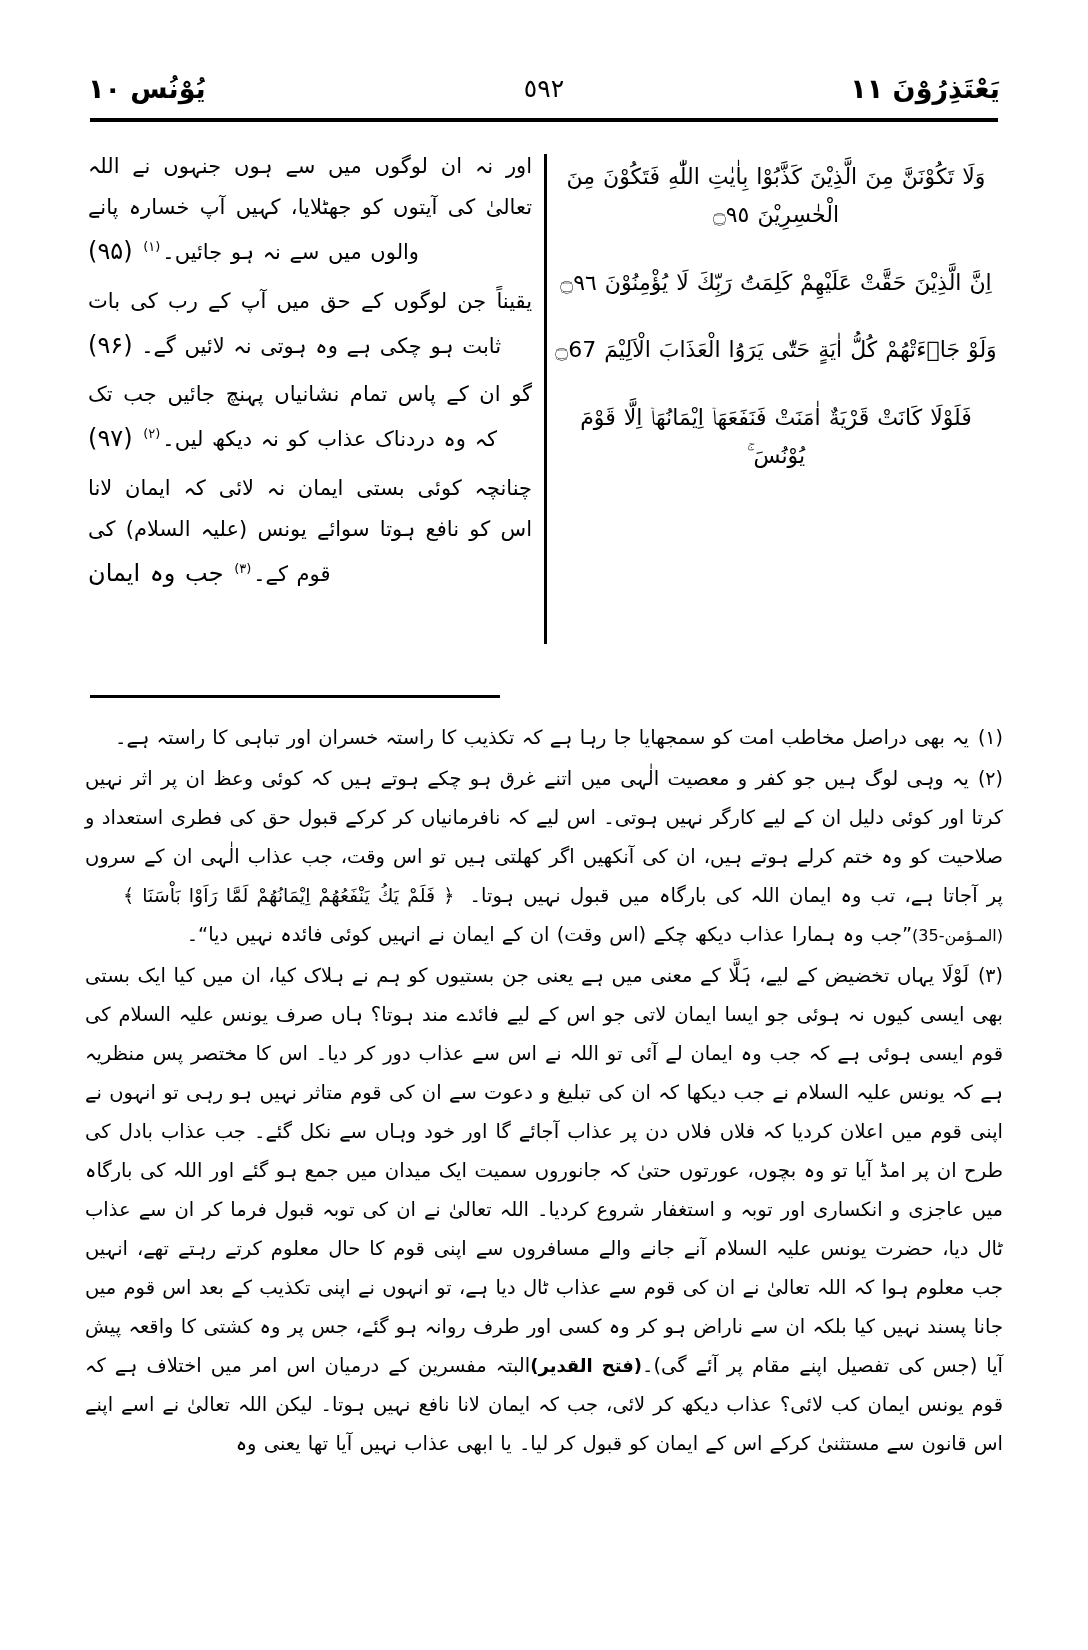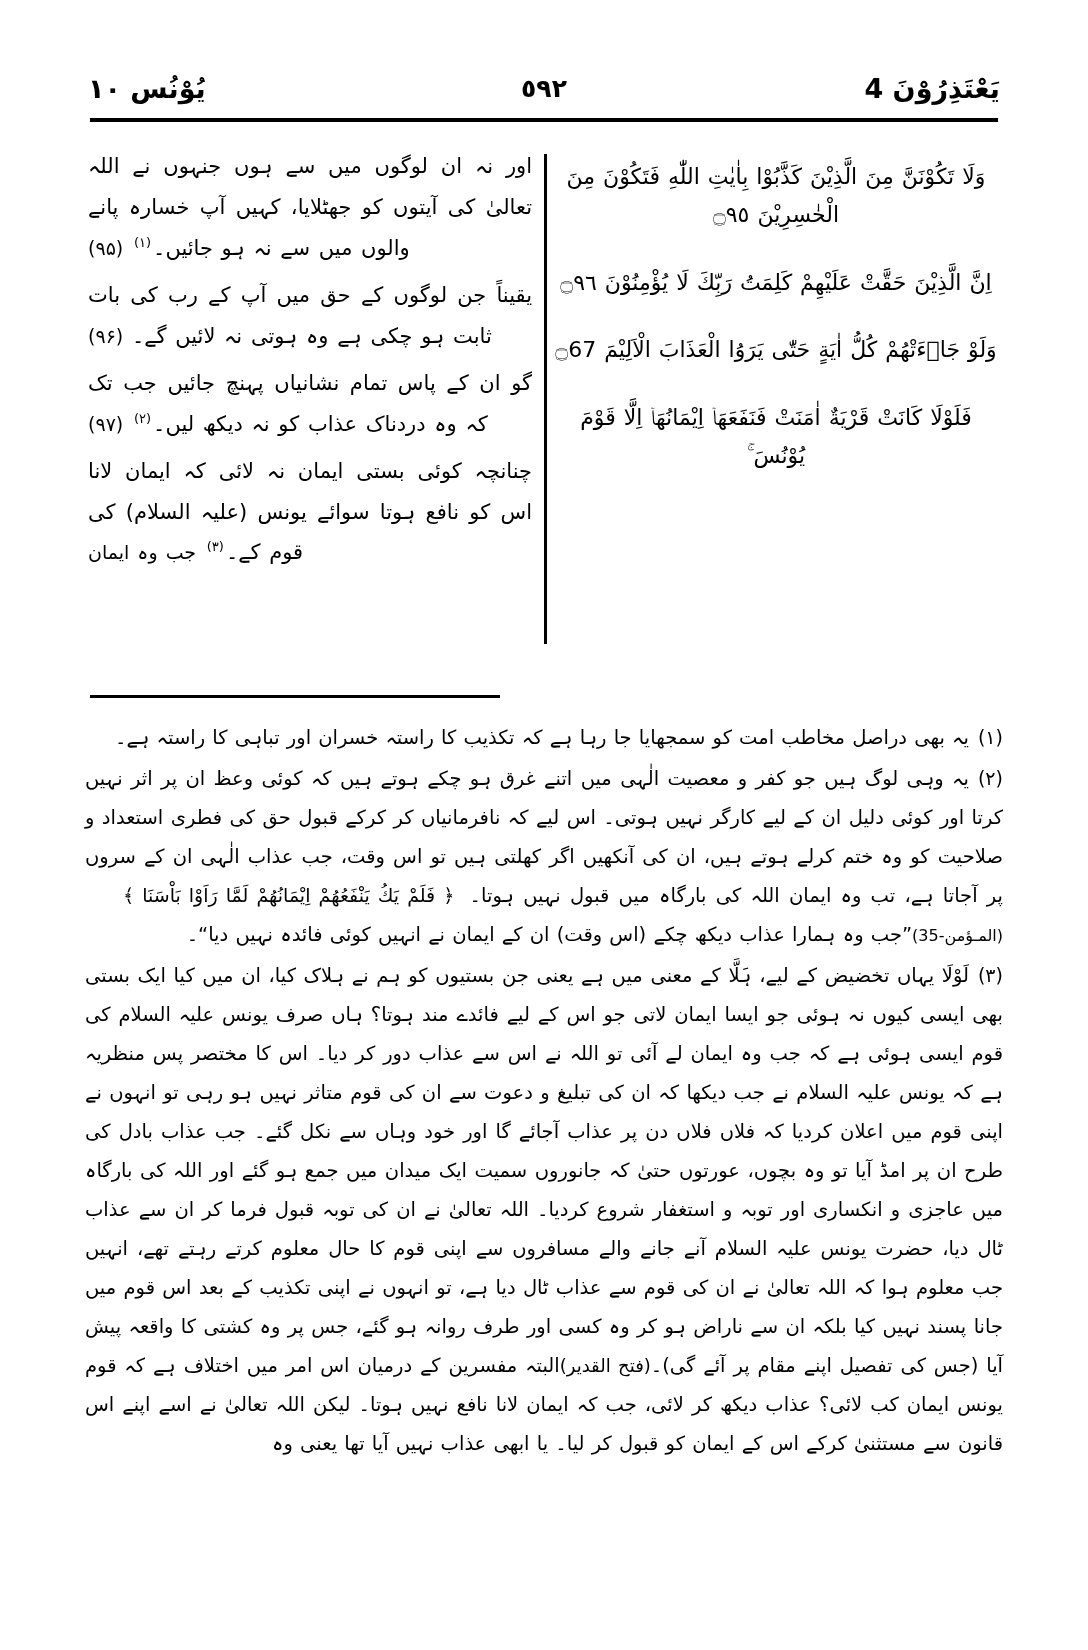--- a/index.html
+++ b/index.html
@@ -40,21 +40,21 @@
   .header-surah-left {
     font-size: 27px;
     line-height: 1;
     white-space: nowrap;
     font-weight: 600;
     letter-spacing: 0.5px;
   }
   .header-page-number {
     font-size: 25px;
     line-height: 1;
-    font-weight: 700;
+    font-weight: 400;
     position: absolute;
     left: 50%;
     transform: translateX(-50%);
   }
   .header-rule {
     position: absolute;
     top: 118px;
     left: 90px;
     width: 908px;
     height: 4px;
@@ -111,21 +111,21 @@
     text-align: justify;
     text-align-last: left;
   }
   .urdu-verse {
     font-size: 21px;
     line-height: 1.95;
     margin-bottom: 6px;
     word-spacing: 2px;
   }
   .verse-ref {
-    font-size: 19px;
+    font-size: 24px;
     white-space: nowrap;
   }
   .footnote-marker {
     font-size: 13px;
     vertical-align: super;
     padding: 0 2px;
   }
 
   
   .footnote-rule {
@@ -164,29 +164,30 @@
     padding: 0 6px;
     margin-left: 32px;
   }
   .quote-source {
     font-size: 16px;
     white-space: nowrap;
   }
   .ref-citation {
     font-size: 18px;
     white-space: nowrap;
+    font-weight: bold;
   }
 </style>
 </head>
 <body>
 
 <div class="page">
 
   <div class="page-header">
-    <div class="header-surah-right">يَعْتَذِرُوْنَ 4</div>
+    <div class="header-surah-right">يَعْتَذِرُوْنَ ١١</div>
     <div class="header-page-number">٥٩٢</div>
     <div class="header-surah-left">يُوْنُس ١٠</div>
   </div>
   <div class="header-rule"></div>
 
   <div class="scripture-block">
 
     <div class="column-divider"></div>
 
     <div class="arabic-column">

